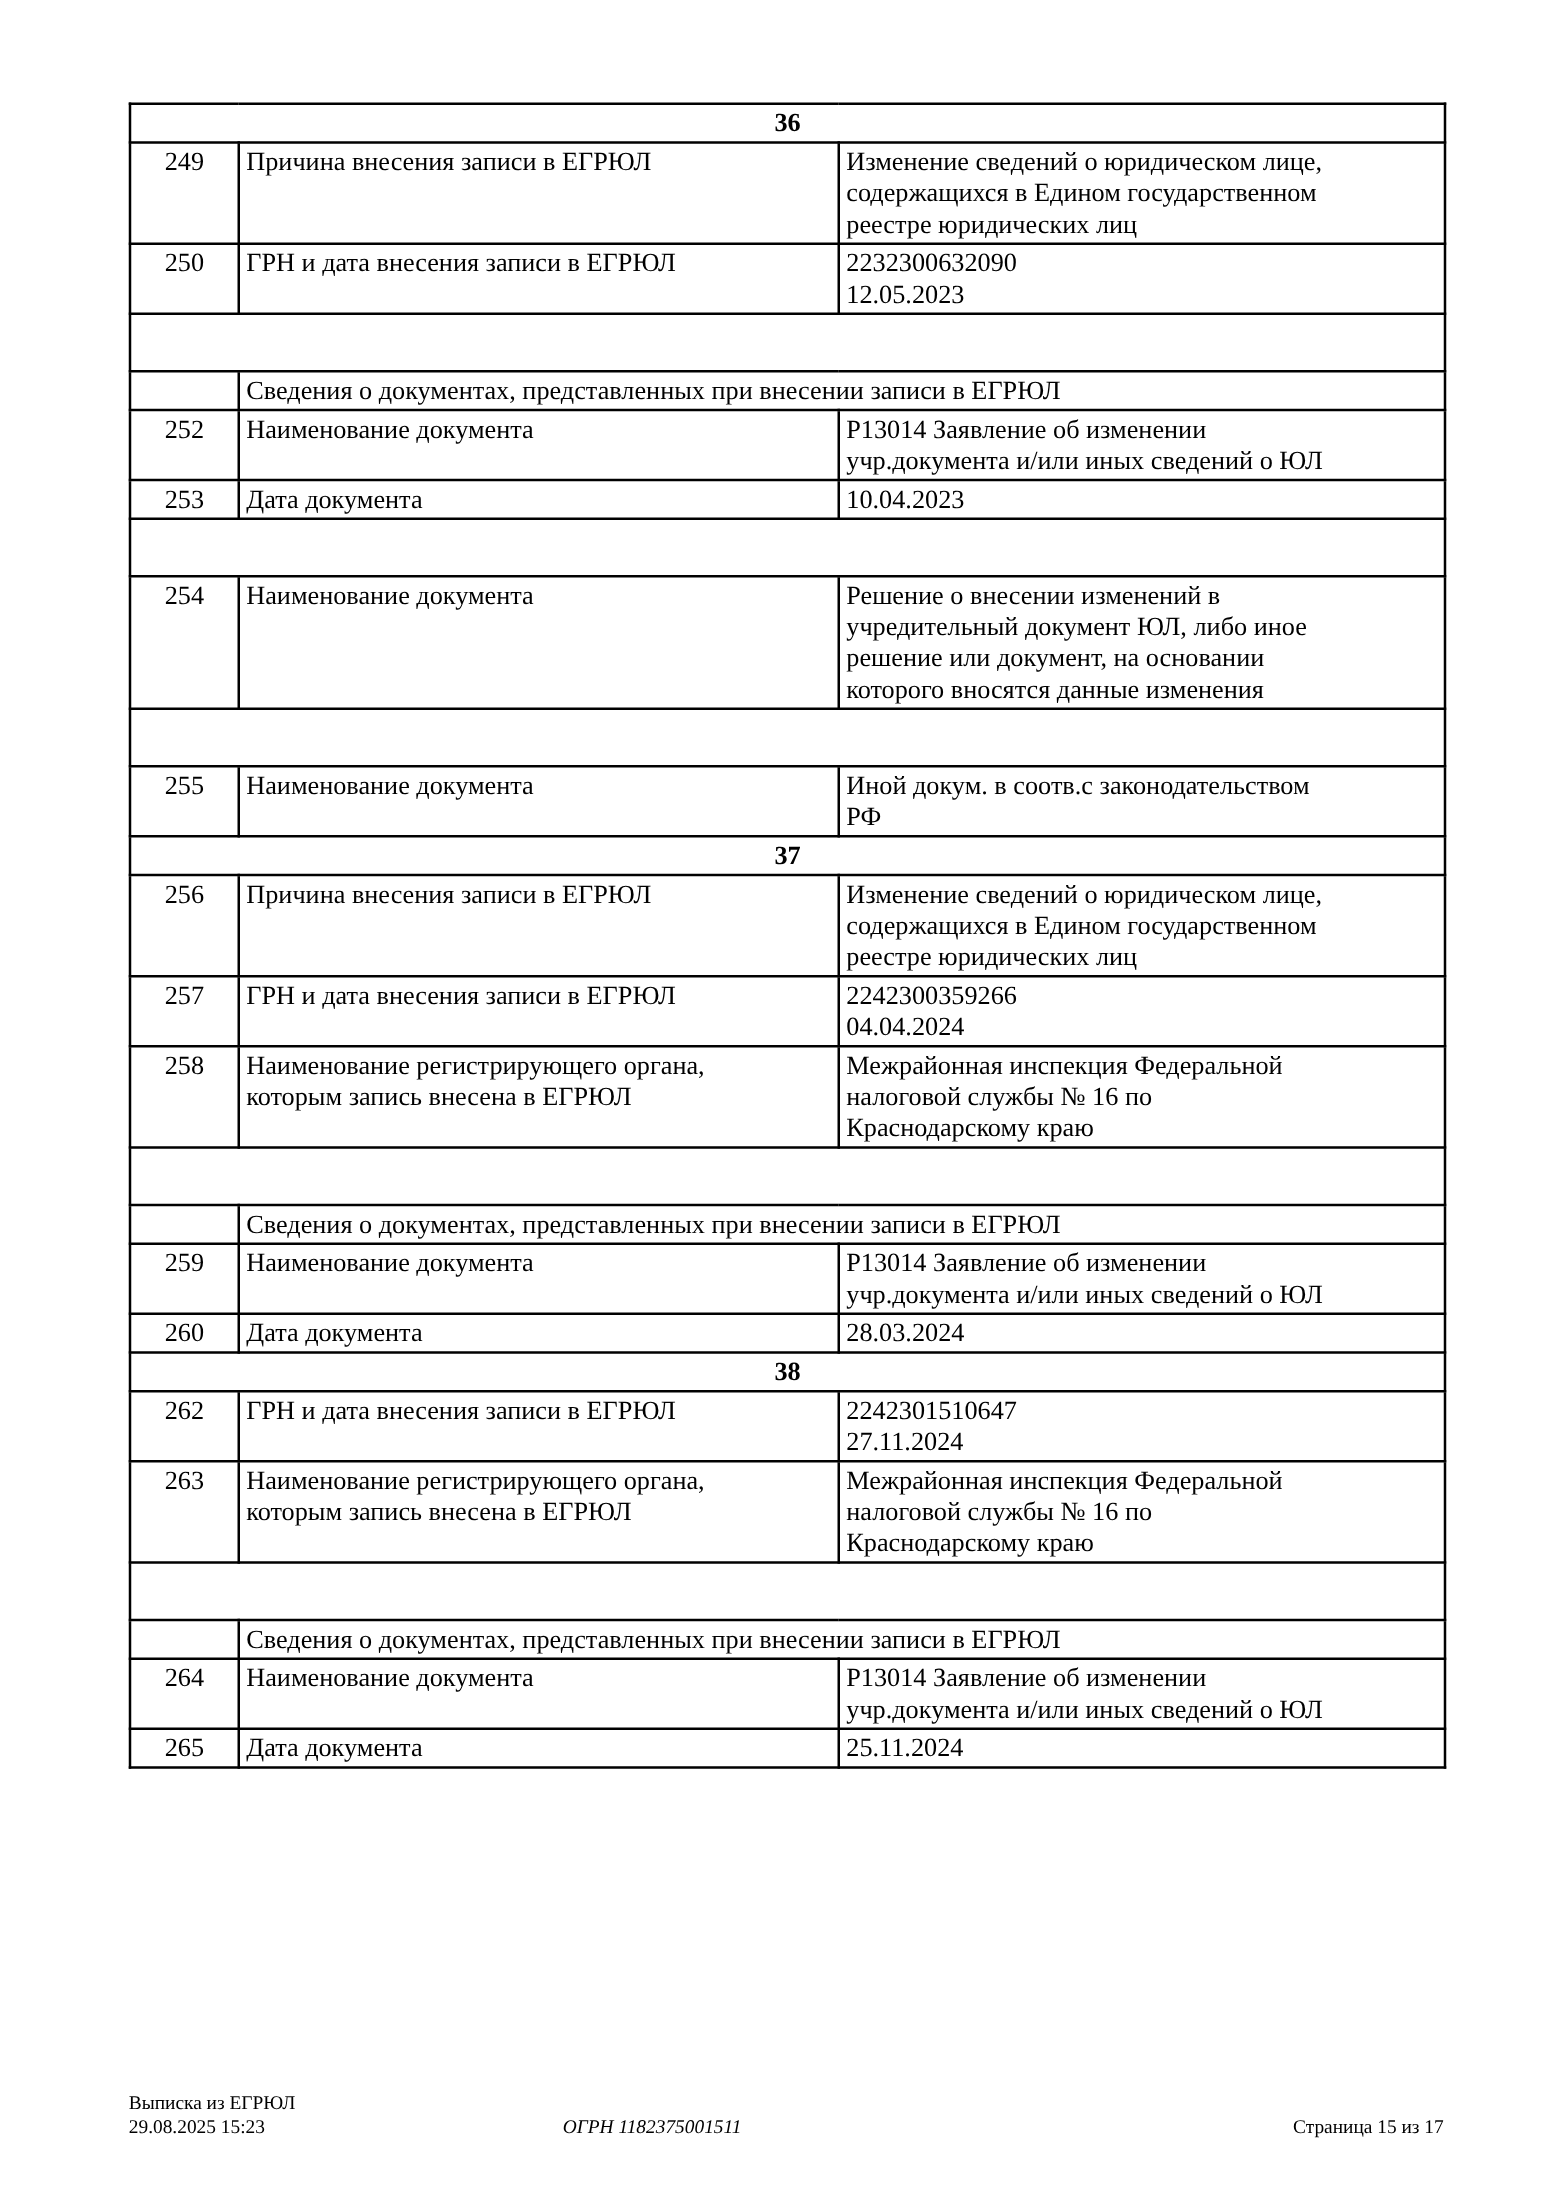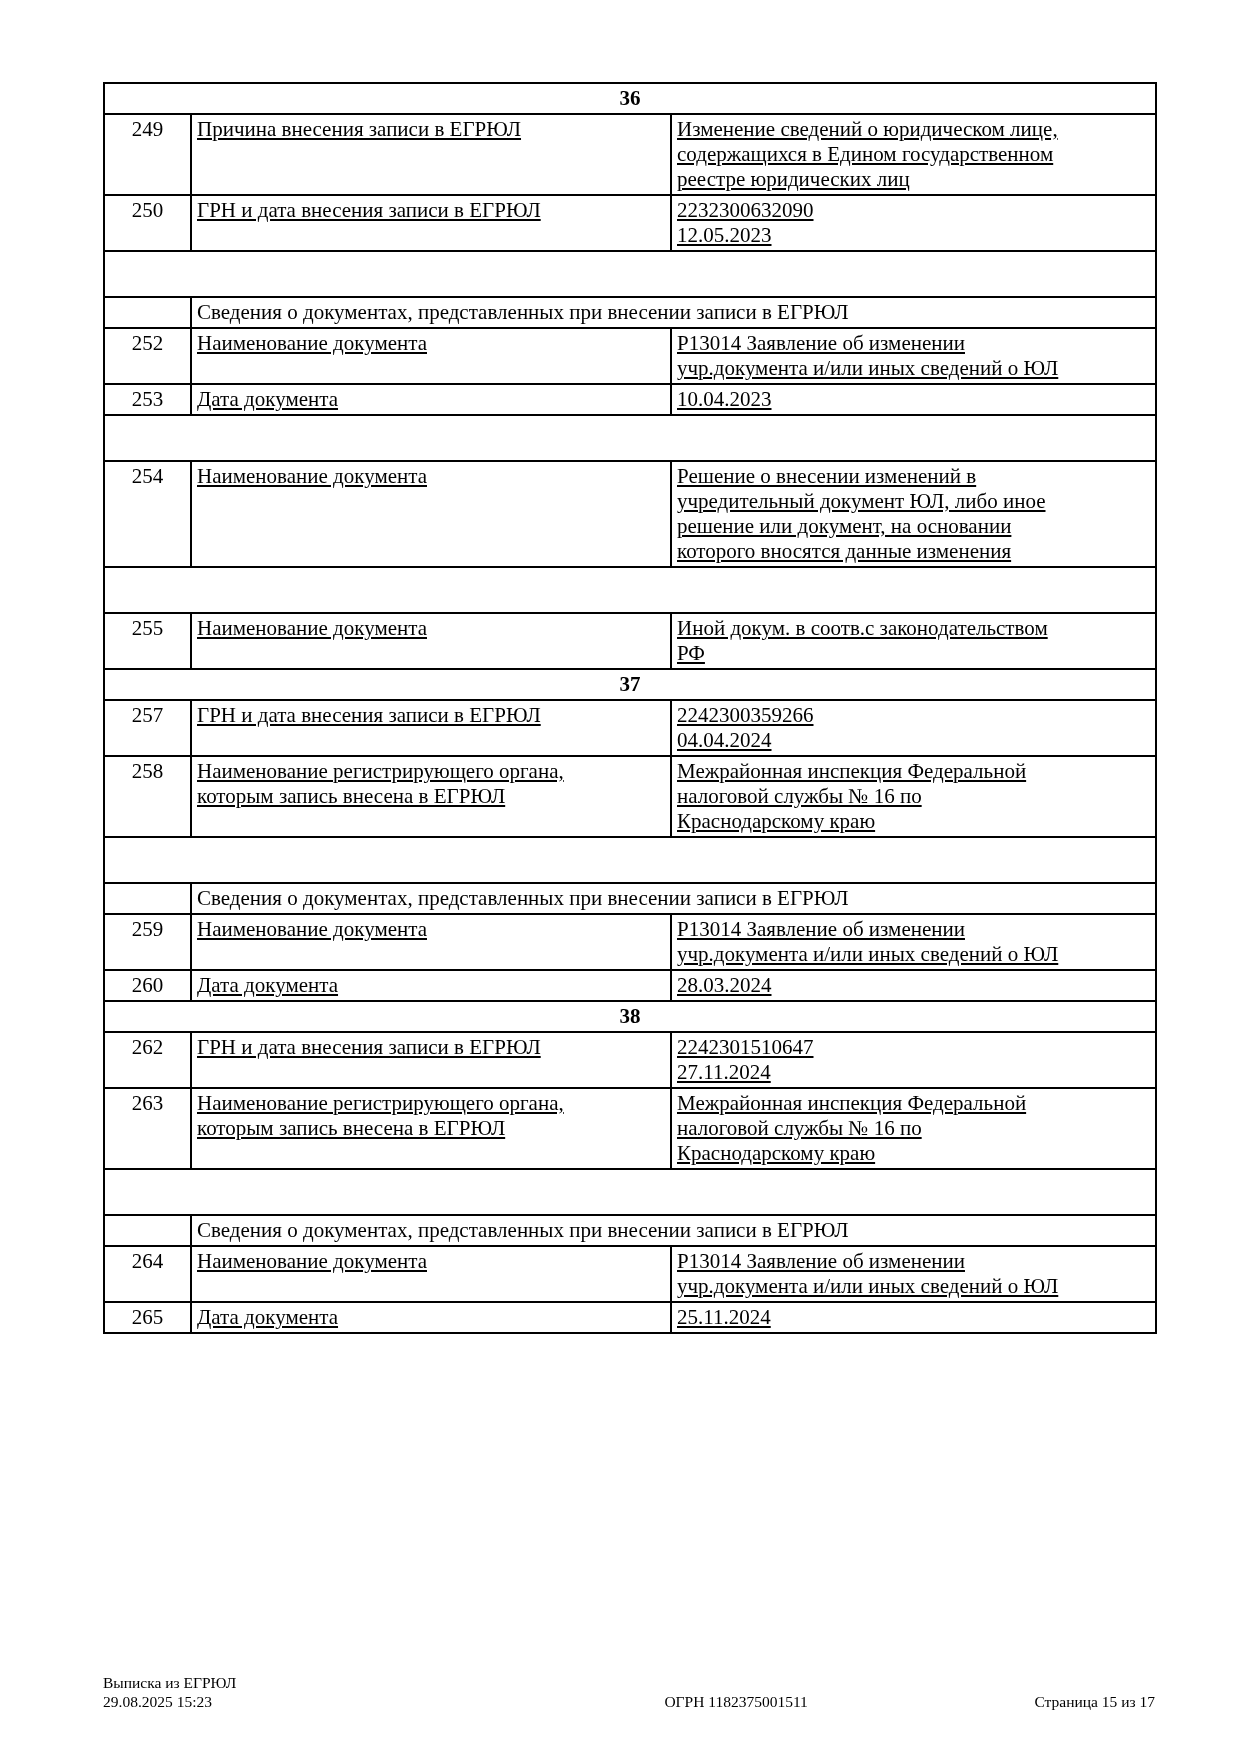--- a/index.html
+++ b/index.html
@@ -36,21 +36,20 @@
     padding: 2px 5px;
     overflow: hidden;
   }
   td.num {
     text-align: center;
     padding-left: 2px;
     padding-right: 2px;
   }
   td.label, td.value {
     white-space: pre-line;
-    text-decoration: underline;
   }
   td.section {
     text-align: center;
     font-weight: bold;
     padding: 2px 5px;
   }
   td.subheader {
     white-space: nowrap;
     margin-top: 32px;
   }
@@ -63,21 +62,21 @@
     left: 103px;
     top: 1660px;
     width: 1052px;
     display: flex;
     align-items: flex-end;
     font-size: 15.5px;
     line-height: 19px;
     margin-top: 13px;
   }
   .footer .left { width: 33%; }
-  .footer .center { width: 34%; text-align: right; }
+  .footer .center { width: 34%; text-align: left; font-style: italic; }
   .footer .right { width: 33%; text-align: right; }
 </style>
 </head>
 <body>
 
 <div class="page">
 
   <table class="egrul">
     <colgroup>
       <col style="width:87px">
@@ -134,20 +133,27 @@
           <td class="spacer" colspan="3"></td>
         </tr>
         <tr>
           <td class="num">255</td>
           <td class="label">Наименование документа</td>
           <td class="value">Иной докум. в соотв.с законодательством
 РФ</td>
         </tr>
         <tr>
           <td class="section" colspan="3">37</td>
+        </tr>
+        <tr>
+          <td class="num">256</td>
+          <td class="label">Причина внесения записи в ЕГРЮЛ</td>
+          <td class="value">Изменение сведений о юридическом лице,
+содержащихся в Едином государственном
+реестре юридических лиц</td>
         </tr>
         <tr>
           <td class="num">257</td>
           <td class="label">ГРН и дата внесения записи в ЕГРЮЛ</td>
           <td class="value">2242300359266
 04.04.2024</td>
         </tr>
         <tr>
           <td class="num">258</td>
           <td class="label">Наименование регистрирующего органа,

